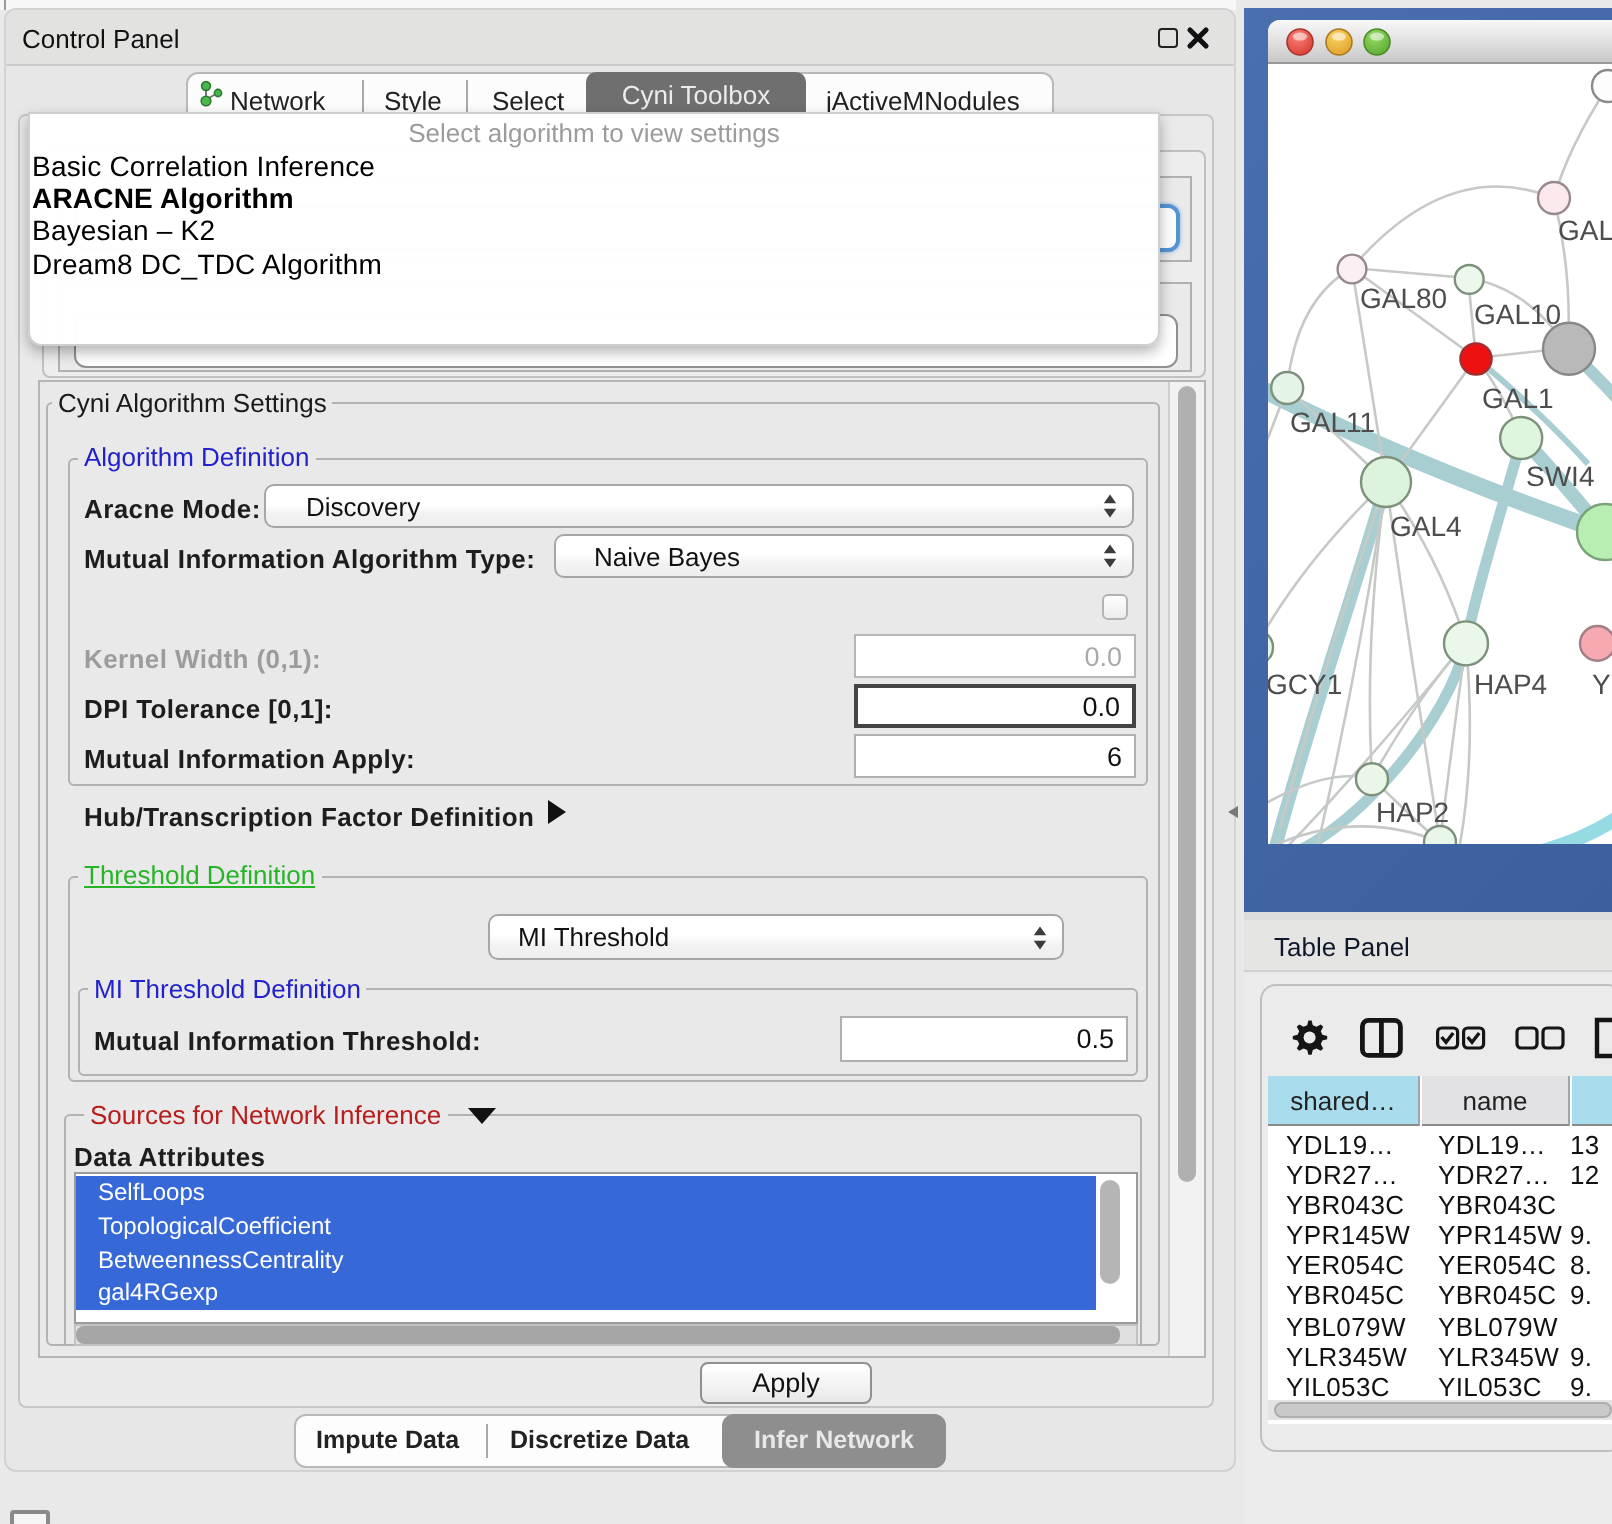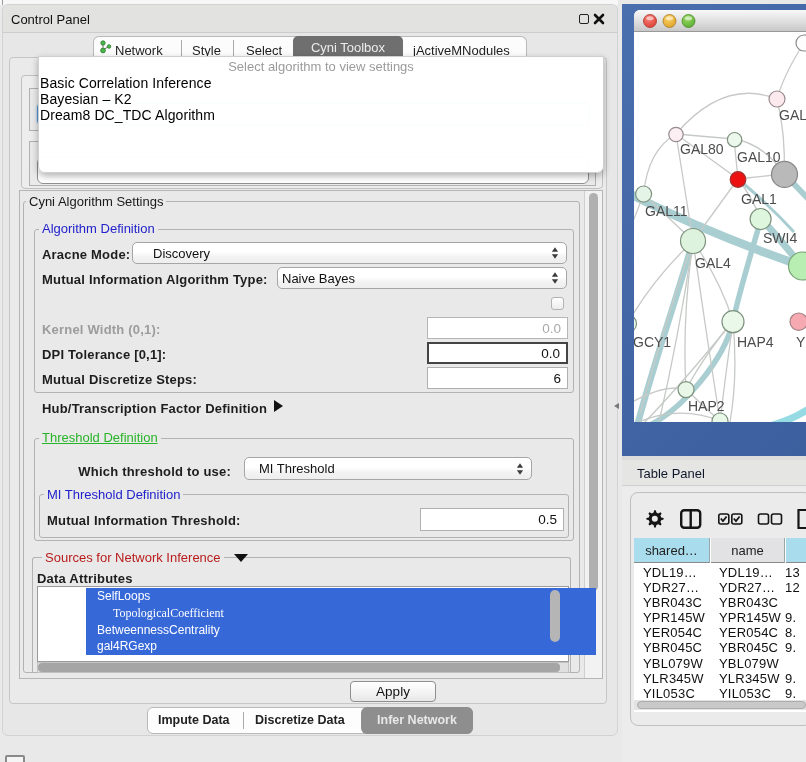--- a/index.html
+++ b/index.html
@@ -66,78 +66,78 @@
 
   <div class="grp" style="left:31px;top:224px;width:540px;height:164px;"></div>
   <div class="gtitle" style="left:36px;top:217px;color:#2222cc;">Algorithm Definition</div>
 
   <div class="lbl" style="left:39px;top:242px;">Aracne Mode:</div>
   <div class="combo" style="left:129px;top:237px;width:435px;height:22px;padding-left:20px;">Discovery<svg class="carets" width="9" height="14" viewBox="0 0 9 14">
         <path d="M4.5 0.5 L8 5.5 L1 5.5 Z" fill="#3b3b3b"></path>
         <path d="M4.5 13.5 L8 8.5 L1 8.5 Z" fill="#3b3b3b"></path>
       </svg></div>
   <div class="lbl" style="left:39px;top:267px;">Mutual Information Algorithm Type:</div>
-  <div class="combo" style="left:274px;top:262px;width:290px;height:22px;padding-left:4px;">Naive Bayes<svg class="carets" width="9" height="14" viewBox="0 0 9 14">
+  <div class="combo" style="left:274px;top:262px;width:290px;height:22px;padding-left:19px;">Naive Bayes<svg class="carets" width="9" height="14" viewBox="0 0 9 14">
         <path d="M4.5 0.5 L8 5.5 L1 5.5 Z" fill="#3b3b3b"></path>
         <path d="M4.5 13.5 L8 8.5 L1 8.5 Z" fill="#3b3b3b"></path>
       </svg></div>
   <div class="abs" style="left:548px;top:292px;width:13px;height:13px;border:1.5px solid #b3b3b3;border-radius:3px;background:linear-gradient(#fff,#ececec);"></div>
   <div class="lbl dis" style="left:39px;top:317px;">Kernel Width (0,1):</div>
   <div class="field" style="left:424px;top:312px;width:141px;height:22px;color:#a9a9a9;border-color:#b6b6b6;">0.0</div>
   <div class="lbl" style="left:39px;top:342px;">DPI Tolerance [0,1]:</div>
   <div class="field" style="left:424px;top:337px;width:141px;height:22px;border:2px solid #444;">0.0</div>
-  <div class="lbl" style="left:39px;top:367px;">Mutual Discretize Steps:</div>
+  <div class="lbl" style="left:39px;top:367px;">Mutual Information Apply:</div>
   <div class="field" style="left:424px;top:362px;width:141px;height:22px;">6</div>
 
   <div class="lbl" style="left:39px;top:396px;font-size:13px;">Hub/Transcription Factor Definition</div>
   <div class="abs" style="left:271px;top:395px;width:0;height:0;border-left:9px solid #111;border-top:6px solid transparent;border-bottom:6px solid transparent;"></div>
 
   <div class="grp" style="left:31px;top:433px;width:540px;height:103px;"></div>
   <div class="gtitle" style="left:36px;top:426px;color:#28b428;text-decoration:underline;">Threshold Definition</div>
-  <div class="lbl" style="left:46px;top:459px;width:182px;text-align:right;">Which threshold to use:</div>
   <div class="combo" style="left:241px;top:452px;width:288px;height:23px;padding-left:14px;">MI Threshold<svg class="carets" width="9" height="14" viewBox="0 0 9 14">
         <path d="M4.5 0.5 L8 5.5 L1 5.5 Z" fill="#3b3b3b"></path>
         <path d="M4.5 13.5 L8 8.5 L1 8.5 Z" fill="#3b3b3b"></path>
       </svg></div>
 
   <div class="grp" style="left:36px;top:489px;width:530px;height:44px;"></div>
   <div class="gtitle" style="left:41px;top:483px;color:#2222cc;background:#e9e9e9;">MI Threshold Definition</div>
   <div class="lbl" style="left:44px;top:508px;">Mutual Information Threshold:</div>
   <div class="field" style="left:417px;top:503px;width:144px;height:23px;">0.5</div>
 
   <div class="grp" style="left:29px;top:552px;width:539px;height:116px;border-bottom:none;border-radius:3px 3px 0 0;"></div>
   <div class="gtitle" style="left:39px;top:546px;color:#b91c1c;">Sources for Network Inference</div>
   <div class="abs" style="left:231px;top:549px;width:0;height:0;border-top:8px solid #111;border-left:7px solid transparent;border-right:7px solid transparent;"></div>
   <div class="lbl" style="left:34px;top:566px;">Data Attributes</div>
 
   <div class="abs" style="left:34px;top:581px;width:532px;height:76px;background:#fff;border:1px solid #9b9b9b;"></div>
-  <div class="abs" style="left:35px;top:583px;width:510px;height:67px;background:#3768d8;color:#fff;font-size:12px;margin-left:48px;">
+  <div class="abs" style="left:35px;top:583px;width:510px;height:67px;background:#3768d8;color:#fff;font-size:12px;">
     <div style="height:16.75px;line-height:16.75px;padding-left:11px;">SelfLoops</div>
-    <div style="height:16.75px;line-height:16.75px;padding-left:27px;font-family:Liberation Serif, serif;">TopologicalCoefficient</div>
+    <div style="height:16.75px;line-height:16.75px;padding-left:11px;">TopologicalCoefficient</div>
     <div style="height:16.75px;line-height:16.75px;padding-left:11px;">BetweennessCentrality</div>
     <div style="height:16.75px;line-height:16.75px;padding-left:11px;">gal4RGexp</div>
   </div>
   <div class="abs" style="left:547px;top:585px;width:10px;height:52px;background:#b5b5b5;border-radius:5px;"></div>
 
   <div class="abs" style="left:34px;top:657px;width:532px;height:11px;background:#e0e0e0;border:1px solid #c2c2c2;"></div>
   <div class="abs" style="left:35px;top:658px;width:522px;height:9px;background:#a5a5a5;border-radius:4px;"></div>
 
   <div class="abs" style="left:347px;top:676px;width:86px;height:21px;background:linear-gradient(#ffffff,#f2f2f2 60%,#e7e7e7);border:1px solid #8f8f8f;border-radius:4px;font-size:13.5px;color:#111;text-align:center;line-height:20px;">Apply</div>
 
   <div class="abs" style="left:144px;top:702px;width:326px;height:27px;background:#fdfdfd;border:1px solid #b9b9b9;border-radius:6px;"></div>
   <div class="abs" style="left:240px;top:707px;width:1px;height:17px;background:#a9a9a9;"></div>
   <div class="abs" style="left:155px;top:708px;font-size:12.5px;font-weight:bold;color:#222;">Impute Data</div>
   <div class="abs" style="left:252px;top:708px;font-size:12.5px;font-weight:bold;color:#222;">Discretize Data</div>
   <div class="abs" style="left:358px;top:702px;width:112px;height:27px;background:#8e8e8e;border-radius:6px;color:#e8e8e8;font-size:12.5px;font-weight:bold;text-align:center;line-height:27px;">Infer Network</div>
 </div>
 
-<div class="abs" style="left:14px;top:56px;width:566px;height:117px;background:#fffffffa;border:1px solid #cfcfcf;border-radius:0 0 7px 7px;box-shadow:0 3px 7px rgba(0,0,0,0.3);margin-left:24px;">
+<div class="abs" style="left:14px;top:56px;width:566px;height:117px;background:#fffffffa;border:1px solid #cfcfcf;border-radius:0 0 7px 7px;box-shadow:0 3px 7px rgba(0,0,0,0.3);">
   <div style="position:absolute;left:0;top:2px;width:100%;text-align:center;font-size:13px;color:#9b9b9b;">Select algorithm to view settings</div>
   <div style="position:absolute;left:1px;top:18px;font-size:14px;letter-spacing:0.1px;color:#000;line-height:16.2px;">
     <div>Basic Correlation Inference</div>
+    <div style="font-weight:bold;">ARACNE Algorithm</div>
     <div>Bayesian – K2</div>
     <div>Dream8 DC_TDC Algorithm</div>
   </div>
 </div>
 
 <div class="abs" style="left:614px;top:403px;width:0;height:0;border-right:5px solid #787878;border-top:3px solid transparent;border-bottom:3px solid transparent;"></div>
 
 <div class="abs" style="left:5px;top:755px;width:20px;height:12px;border:2px solid #8a8a8a;background:#f5f5f5;border-radius:2px;"></div>
 
 <div class="abs" style="left:622px;top:4px;width:184px;height:452px;background:linear-gradient(135deg,#4a6fae,#3c5f9e);"></div>

